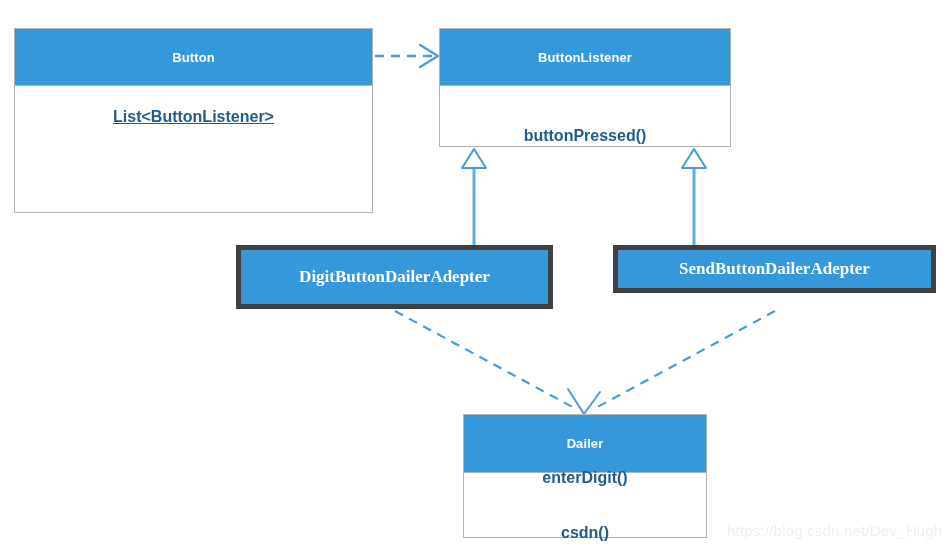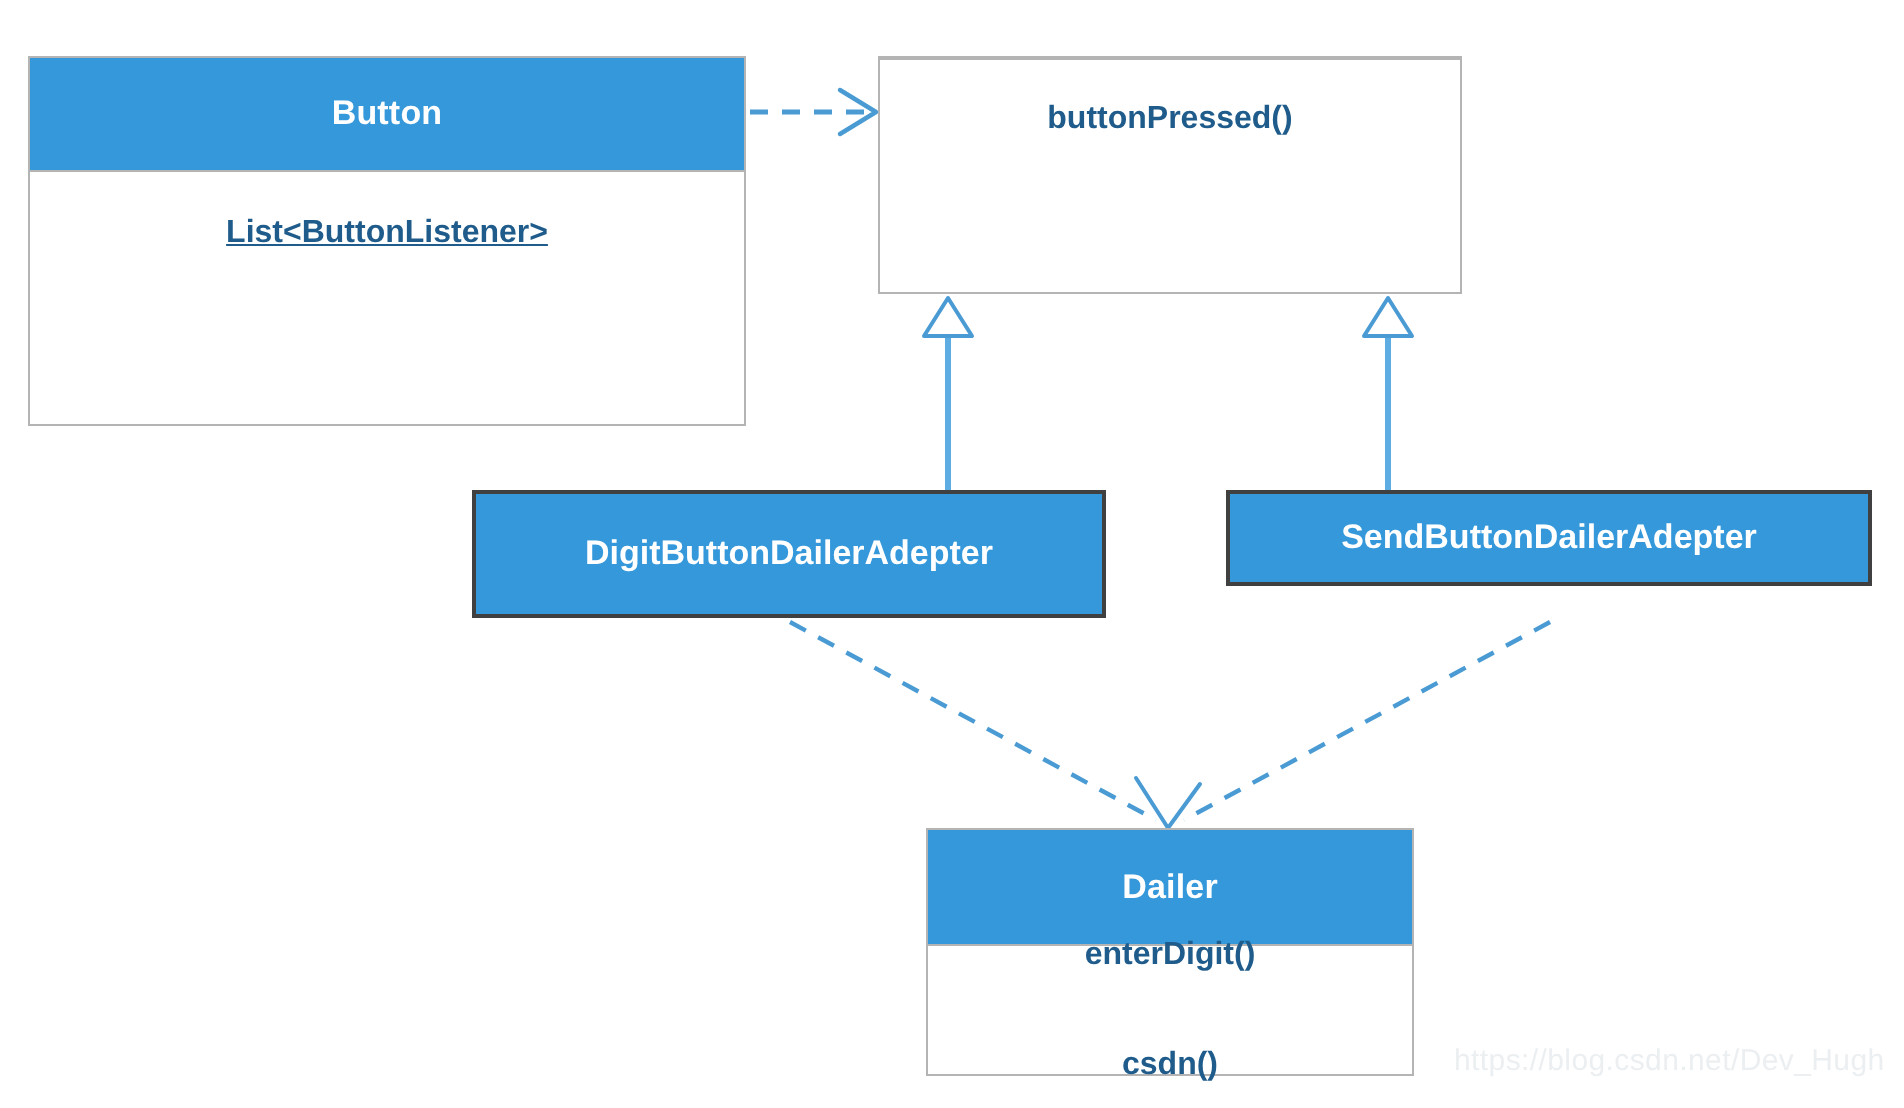--- a/index.html
+++ b/index.html
@@ -22,21 +22,21 @@
     position: absolute;
     box-sizing: border-box;
     border: 1px solid #b4b4b4;
     background: #ffffff;
     box-shadow: 0 0 0 0 rgba(0,0,0,0);
   }
   .uml-header {
     background: #3498db;
     color: #ffffff;
     font-weight: bold;
-    font-size: 17px;
+    font-size: 13px;
     display: flex;
     align-items: center;
     justify-content: center;
     box-sizing: border-box;
     letter-spacing: 0.1px;
   }
   .uml-compartment {
     color: #1f5c8b;
     font-weight: bold;
     font-size: 16px;
@@ -57,22 +57,23 @@
   .uml-simple {
     position: absolute;
     box-sizing: border-box;
     background: #3498db;
     color: #ffffff;
     font-weight: bold;
     font-size: 17px;
     display: flex;
     align-items: center;
     justify-content: center;
-    border: 2px solid #404040;
+    border: 5px solid #404040;
     white-space: nowrap;
+    font-family: Liberation Serif, serif;
   }
   #edges {
     position: absolute;
     left: 0;
     top: 0;
     width: 952px;
     height: 554px;
     pointer-events: none;
   }
   .watermark {
@@ -117,21 +118,22 @@
   </svg>
 
   <div class="uml-class" style="left:14px; top:28px; width:359px; height:185px;">
     <div class="uml-header" style="height:56px;">Button</div>
     <div class="uml-compartment" style="height:62px;text-decoration:underline;">
       <span class="member">List&lt;ButtonListener&gt;</span>
     </div>
   </div>
 
   <div class="uml-class" style="left:439px; top:28px; width:292px; height:119px;">
-    <div class="uml-compartment" style="height:61px;">
+    <div class="uml-header" style="height:56px;">ButtonListener</div>
+    <div class="uml-compartment" style="height:61px;justify-content:flex-end;">
       <span class="member">buttonPressed()</span>
     </div>
   </div>
 
   <div class="uml-simple" style="left:236px; top:245px; width:317px; height:64px;">
     <span>DigitButtonDailerAdepter</span>
   </div>
 
   <div class="uml-simple" style="left:613px; top:245px; width:323px; height:48px;">
     <span>SendButtonDailerAdepter</span>

